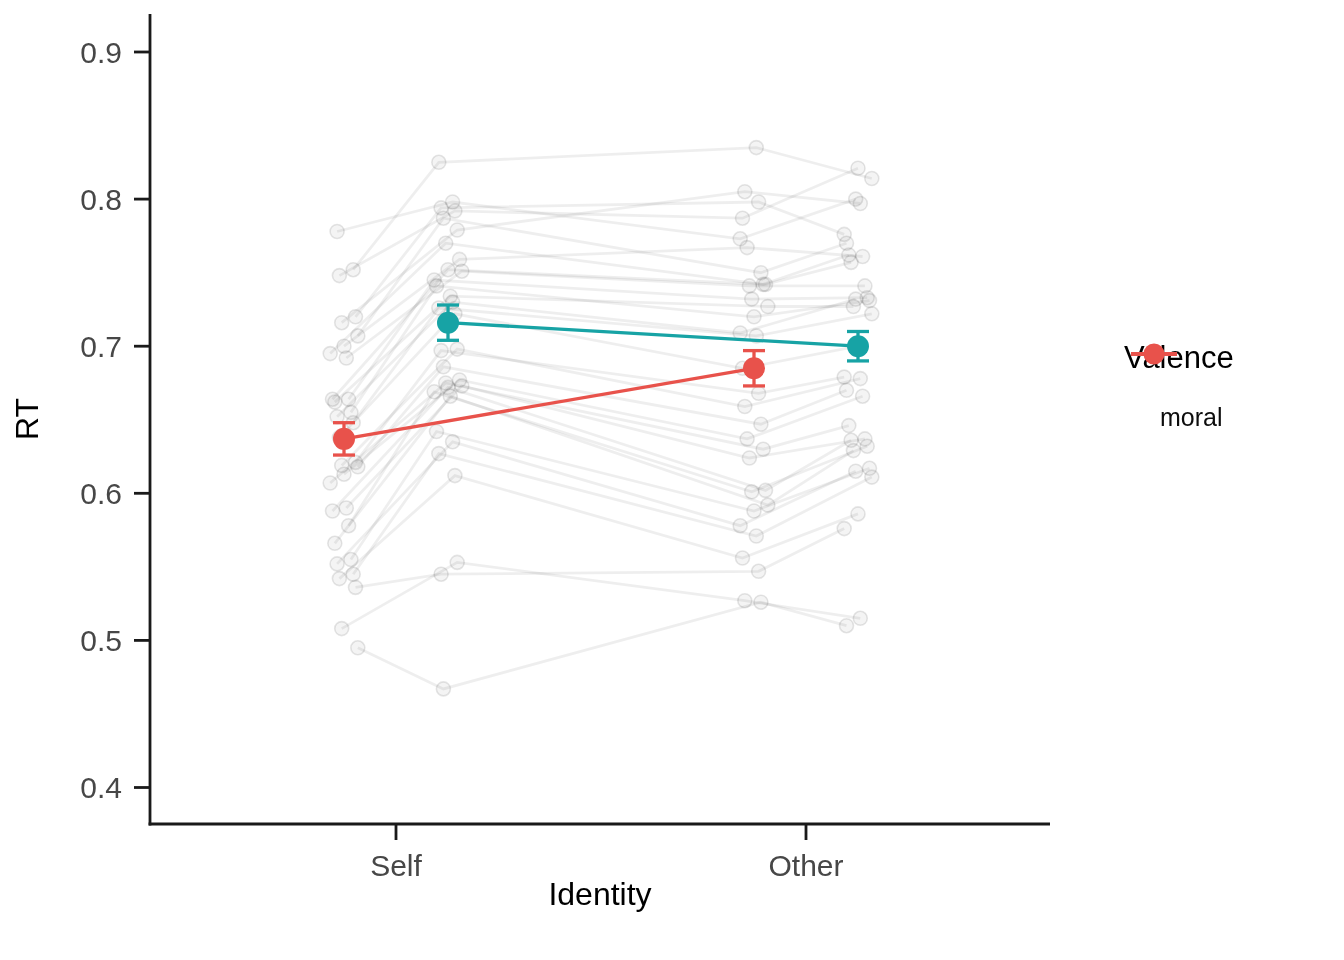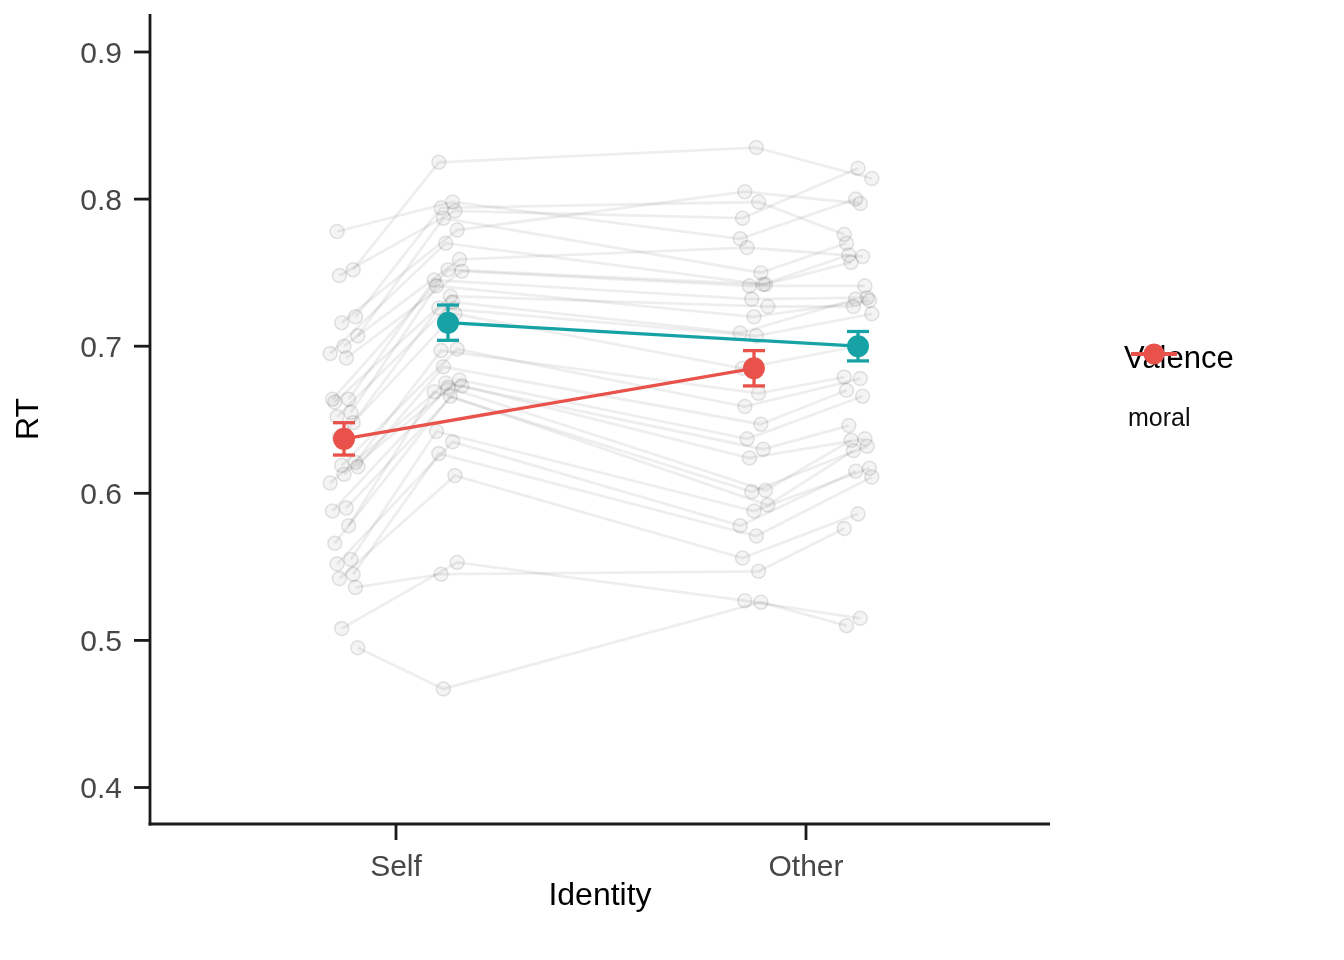--- a/index.html
+++ b/index.html
@@ -42,21 +42,21 @@
   .legend-item {
     display: flex;
     align-items: center;
     margin-bottom: 22px;
     height: 30px;
   }
   .legend-glyph { width: 48px; height: 28px; margin-left: 6px; flex: 0 0 auto; }
   .legend-label {
     font-size: 25px;
     color: #0d0d0d;
-    margin-left: 4px;
+    margin-left: 36px;
   }
 </style>
 </head>
 <body>
 
 <div class="canvas">
   <svg id="plot-svg" width="1344" height="960">
       <g>
         <polyline points="337.1,231.5 452.6,202.0 740.2,238.8 855.7,199.1" fill="none" stroke="rgba(0,0,0,0.065)" stroke-width="2.8"></polyline>
         <circle cx="337.1" cy="231.5" r="7" fill="rgba(0,0,0,0.045)" stroke="rgba(0,0,0,0.10)" stroke-width="1.6"></circle>

